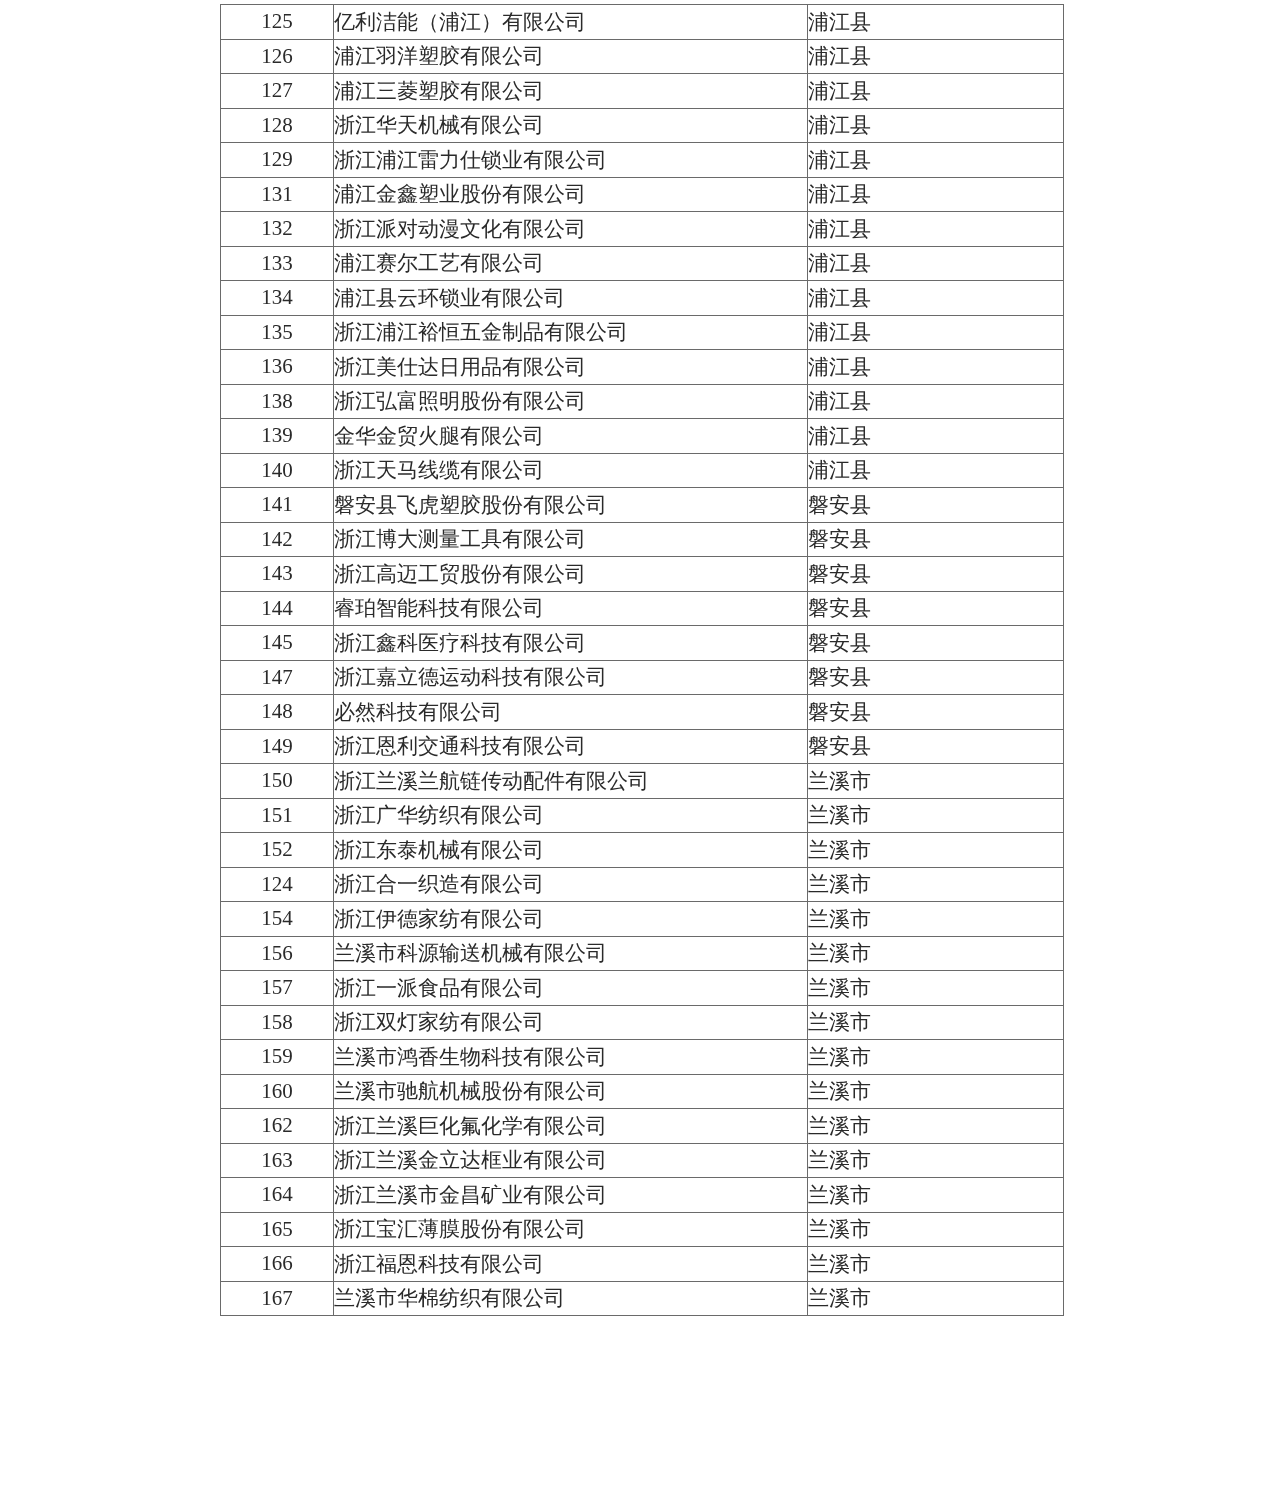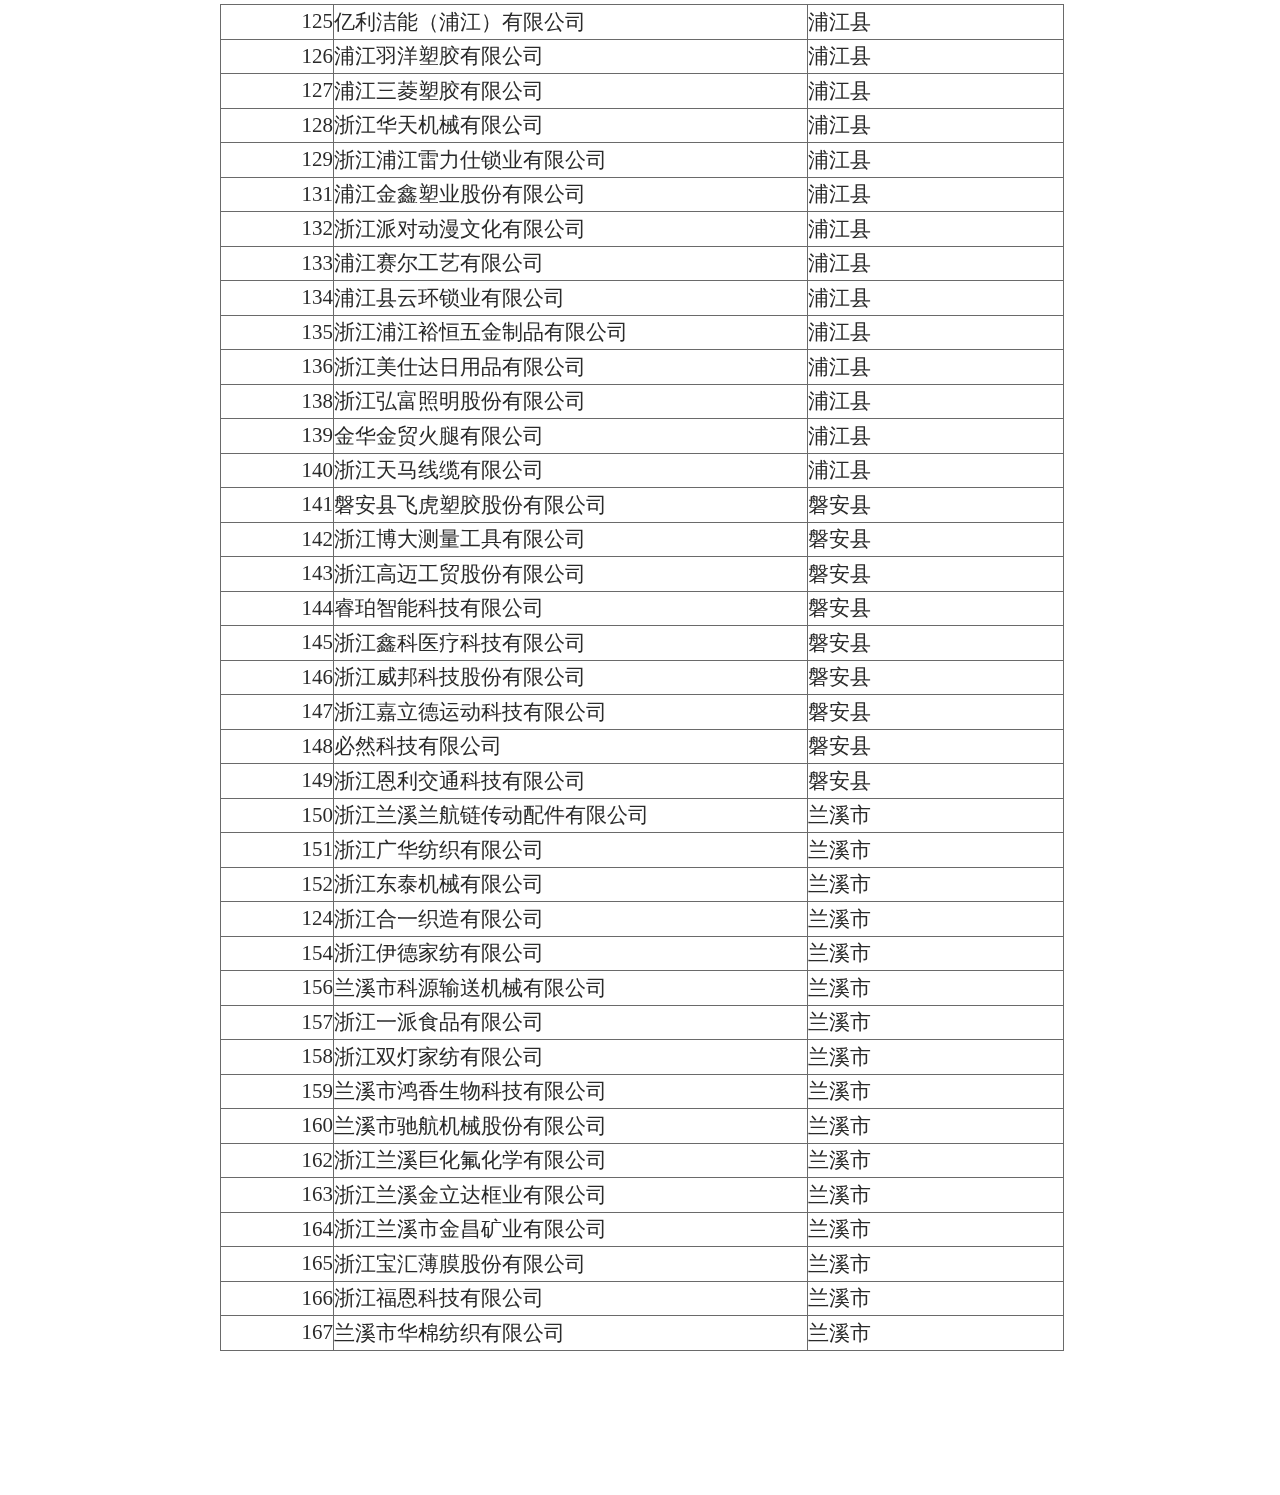--- a/index.html
+++ b/index.html
@@ -28,21 +28,21 @@
   table.company-table td{
     border:1px solid var(--border-color);
     height:33.5px;
     font-size:21px;
     color:var(--text-color);
     overflow:hidden;
     white-space:nowrap;
     vertical-align:middle;
     padding:0;
   }
-  td.idx{text-align:right;}
+  td.idx{text-align:center;}
   td.company{text-align:left;padding-left:13px;margin-top:38px;}
   td.region{text-align:left;}
 </style>
 </head>
 <body>
 
 <div class="page">
   <table class="company-table">
     <colgroup>
       <col style="width:113px">
@@ -139,25 +139,20 @@
           <td class="idx">144</td>
           <td class="company">睿珀智能科技有限公司</td>
           <td class="region">磐安县</td>
         </tr>
         <tr>
           <td class="idx">145</td>
           <td class="company">浙江鑫科医疗科技有限公司</td>
           <td class="region">磐安县</td>
         </tr>
         <tr>
-          <td class="idx">146</td>
-          <td class="company">浙江威邦科技股份有限公司</td>
-          <td class="region">磐安县</td>
-        </tr>
-        <tr>
           <td class="idx">147</td>
           <td class="company">浙江嘉立德运动科技有限公司</td>
           <td class="region">磐安县</td>
         </tr>
         <tr>
           <td class="idx">148</td>
           <td class="company">必然科技有限公司</td>
           <td class="region">磐安县</td>
         </tr>
         <tr>

